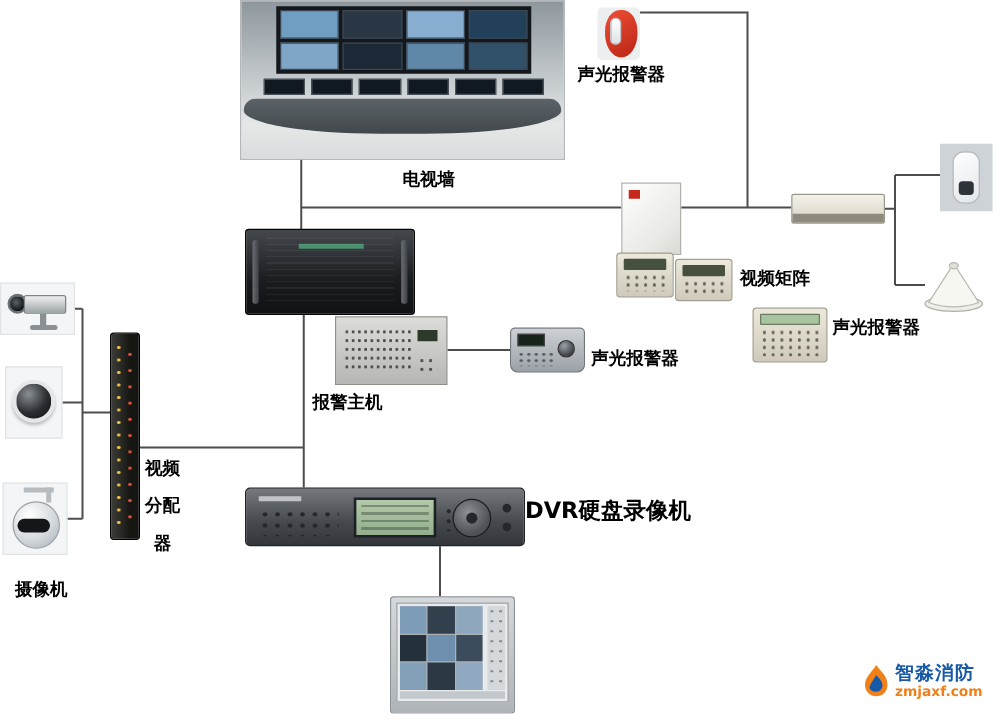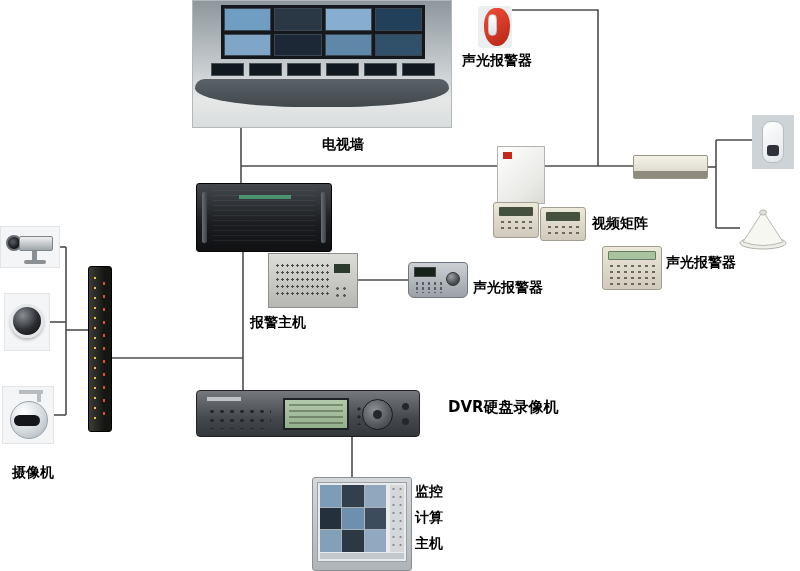--- a/index.html
+++ b/index.html
@@ -265,52 +265,60 @@
     <div class="sd-arm-v"></div>
     <div class="sd-ball"></div>
     <div class="sd-window"></div>
   </div>
   <div class="lbl" style="left:12px;top:464px">摄像机</div>
 
   <div class="dev dist">
     <div class="dist-leds-a"></div>
     <div class="dist-leds-b"></div>
   </div>
+  <div class="lbl" style="left:116px;top:360px;line-height:30px">
+    <div>视频</div>
+    <div>分配</div>
+    <div>器</div>
+  </div>
 
   <div class="dev dvr">
     <div class="dvr-brand"></div>
     <div class="dvr-keys"></div>
     <div class="dvr-lcd">
       <div class="dvr-lcd-lines"></div>
     </div>
     <div class="dvr-keys2"></div>
     <div class="dvr-jog"></div>
     <div class="dvr-jog-center"></div>
     <div class="dvr-sbtn" style="top:12px"></div>
     <div class="dvr-sbtn" style="top:27px"></div>
   </div>
-  <div class="lbl" style="left:448px;top:398px;font-size:15px">DVR硬盘录像机</div>
+  <div class="lbl" style="left:420px;top:398px;font-size:18px">DVR硬盘录像机</div>
 
   <div class="dev mon">
     <div class="mon-screen">
       <div class="mon-grid">
         <div style="background:#7d9cb8"></div>
         <div style="background:#32404e"></div>
         <div style="background:#8fa8bd"></div>
         <div style="background:#24303c"></div>
         <div style="background:#6f8fae"></div>
         <div style="background:#3c4c5c"></div>
         <div style="background:#82a0b8"></div>
         <div style="background:#2c3844"></div>
         <div style="background:#90a8c0"></div>
       </div>
       <div class="mon-side"></div>
       <div class="mon-bar"></div>
     </div>
   </div>
-  <div class="lbl" style="left:415px;top:478px;line-height:26px">
-    <div>监控</div>
-    <div>计算</div>
-    <div>主机</div>
-  </div>
-
+
+  <div class="dev logo">
+    <svg width="22" height="28" viewBox="0 0 22 28" style="position:absolute;left:0;top:4px">
+      <path d="M11 1 C14 6 20 9 20 17 A9 9 0 0 1 2 17 C2 11 7 7 11 1 Z" fill="#f08018"></path>
+      <path d="M11 9 C13 12 16 13 16 18 A5.5 5.5 0 0 1 5.5 19 C6.5 15 9 13 11 9 Z" fill="#1659a9"></path>
+    </svg>
+    <div class="logo-cn">智淼消防</div>
+    <div class="logo-en">zmjaxf.com</div>
+  </div>
 
 </div>
 
 </body></html>

